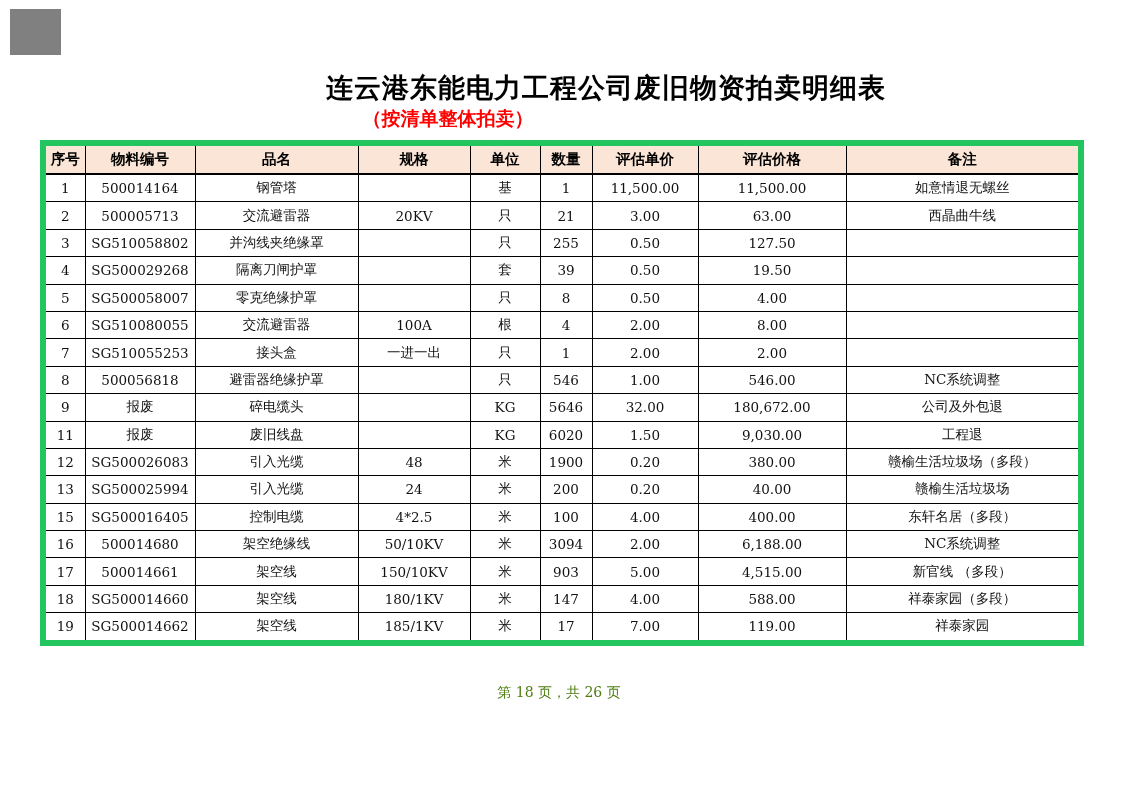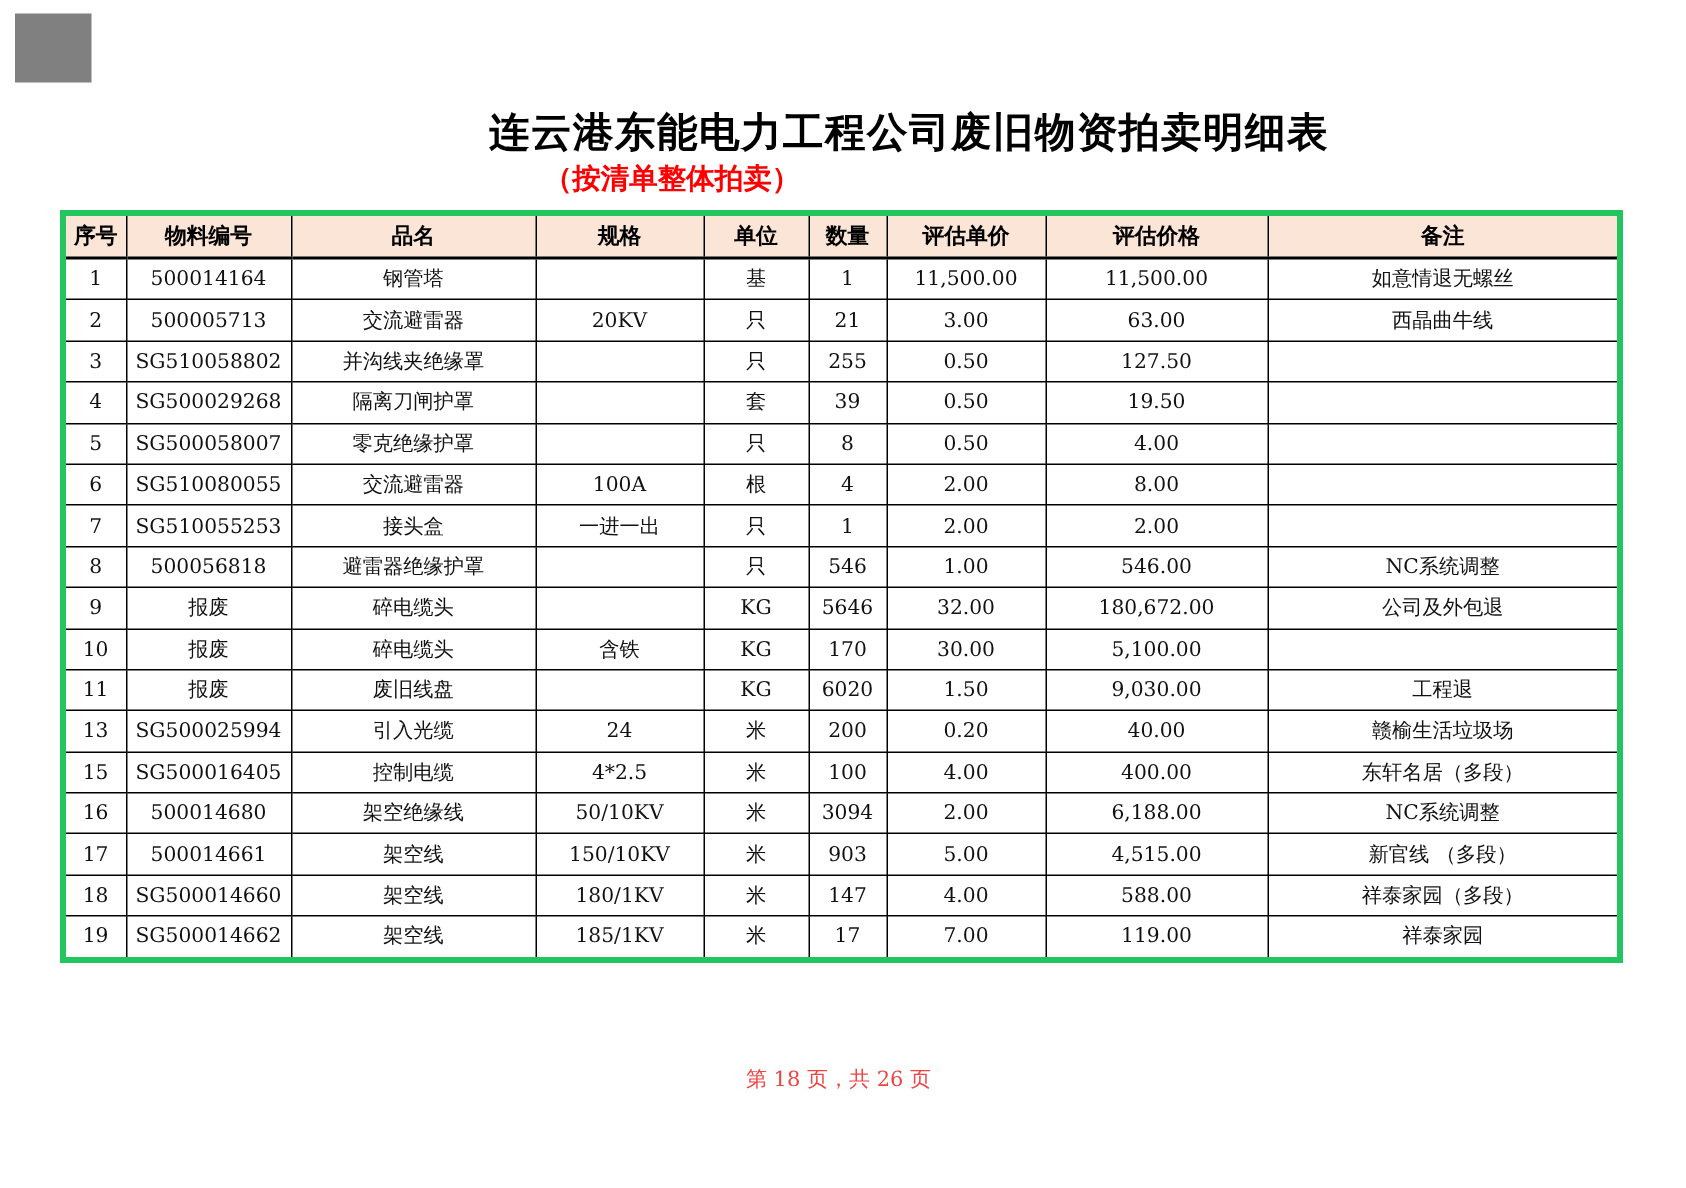--- a/index.html
+++ b/index.html
@@ -51,21 +51,21 @@
     font-size: 19px;
     color: #ff0000;
   }
   table.auction {
     position: absolute;
     top: 140px;
     left: 40px;
     width: 1038px;
     border-collapse: collapse;
     table-layout: fixed;
-    border: 4px solid #22c55e;
+    border: 6px solid #22c55e;
   }
   table.auction th {
     background: #fbe5d6;
     font-family: "Liberation Sans", "DejaVu Sans", sans-serif;
     font-weight: bold;
     font-size: 14.5px;
     height: 27px;
     border: 1px solid #000000;
     border-bottom: 2px solid #000000;
     text-align: center;
@@ -80,27 +80,27 @@
     border: 1px solid #000000;
     text-align: center;
     vertical-align: middle;
     padding: 0 2px;
     white-space: nowrap;
     overflow: hidden;
     color: #111111;
   }
   .page-footer {
     position: absolute;
-    top: 711px;
+    top: 684px;
     left: 40px;
     width: 1038px;
     text-align: center;
     font-family: "DejaVu Serif", "Liberation Serif", serif;
     font-size: 14px;
-    color: #ef4444;
+    color: #4d7c0f;
   }
 </style>
 </head>
 <body>
 
 <div class="page">
   <div class="gray-artifact"></div>
 
   <h1 class="doc-title">连云港东能电力工程公司废旧物资拍卖明细表</h1>
   <div class="doc-subtitle">（按清单整体拍卖）</div>
@@ -224,42 +224,42 @@
           <td>报废</td>
           <td>碎电缆头</td>
           <td></td>
           <td>KG</td>
           <td>5646</td>
           <td>32.00</td>
           <td>180,672.00</td>
           <td>公司及外包退</td>
         </tr>
         <tr>
-          <td>10</td>
-          <td>报废</td>
-          <td>碎电缆头</td>
-          <td>含铁</td>
-          <td>KG</td>
-          <td>170</td>
-          <td>30.00</td>
-          <td>5,100.00</td>
-          <td></td>
-        </tr>
-        <tr>
           <td>11</td>
           <td>报废</td>
           <td>废旧线盘</td>
           <td></td>
           <td>KG</td>
           <td>6020</td>
           <td>1.50</td>
           <td>9,030.00</td>
           <td>工程退</td>
         </tr>
         <tr>
+          <td>12</td>
+          <td>SG500026083</td>
+          <td>引入光缆</td>
+          <td>48</td>
+          <td>米</td>
+          <td>1900</td>
+          <td>0.20</td>
+          <td>380.00</td>
+          <td>赣榆生活垃圾场（多段）</td>
+        </tr>
+        <tr>
           <td>13</td>
           <td>SG500025994</td>
           <td>引入光缆</td>
           <td>24</td>
           <td>米</td>
           <td>200</td>
           <td>0.20</td>
           <td>40.00</td>
           <td>赣榆生活垃圾场</td>
         </tr>

